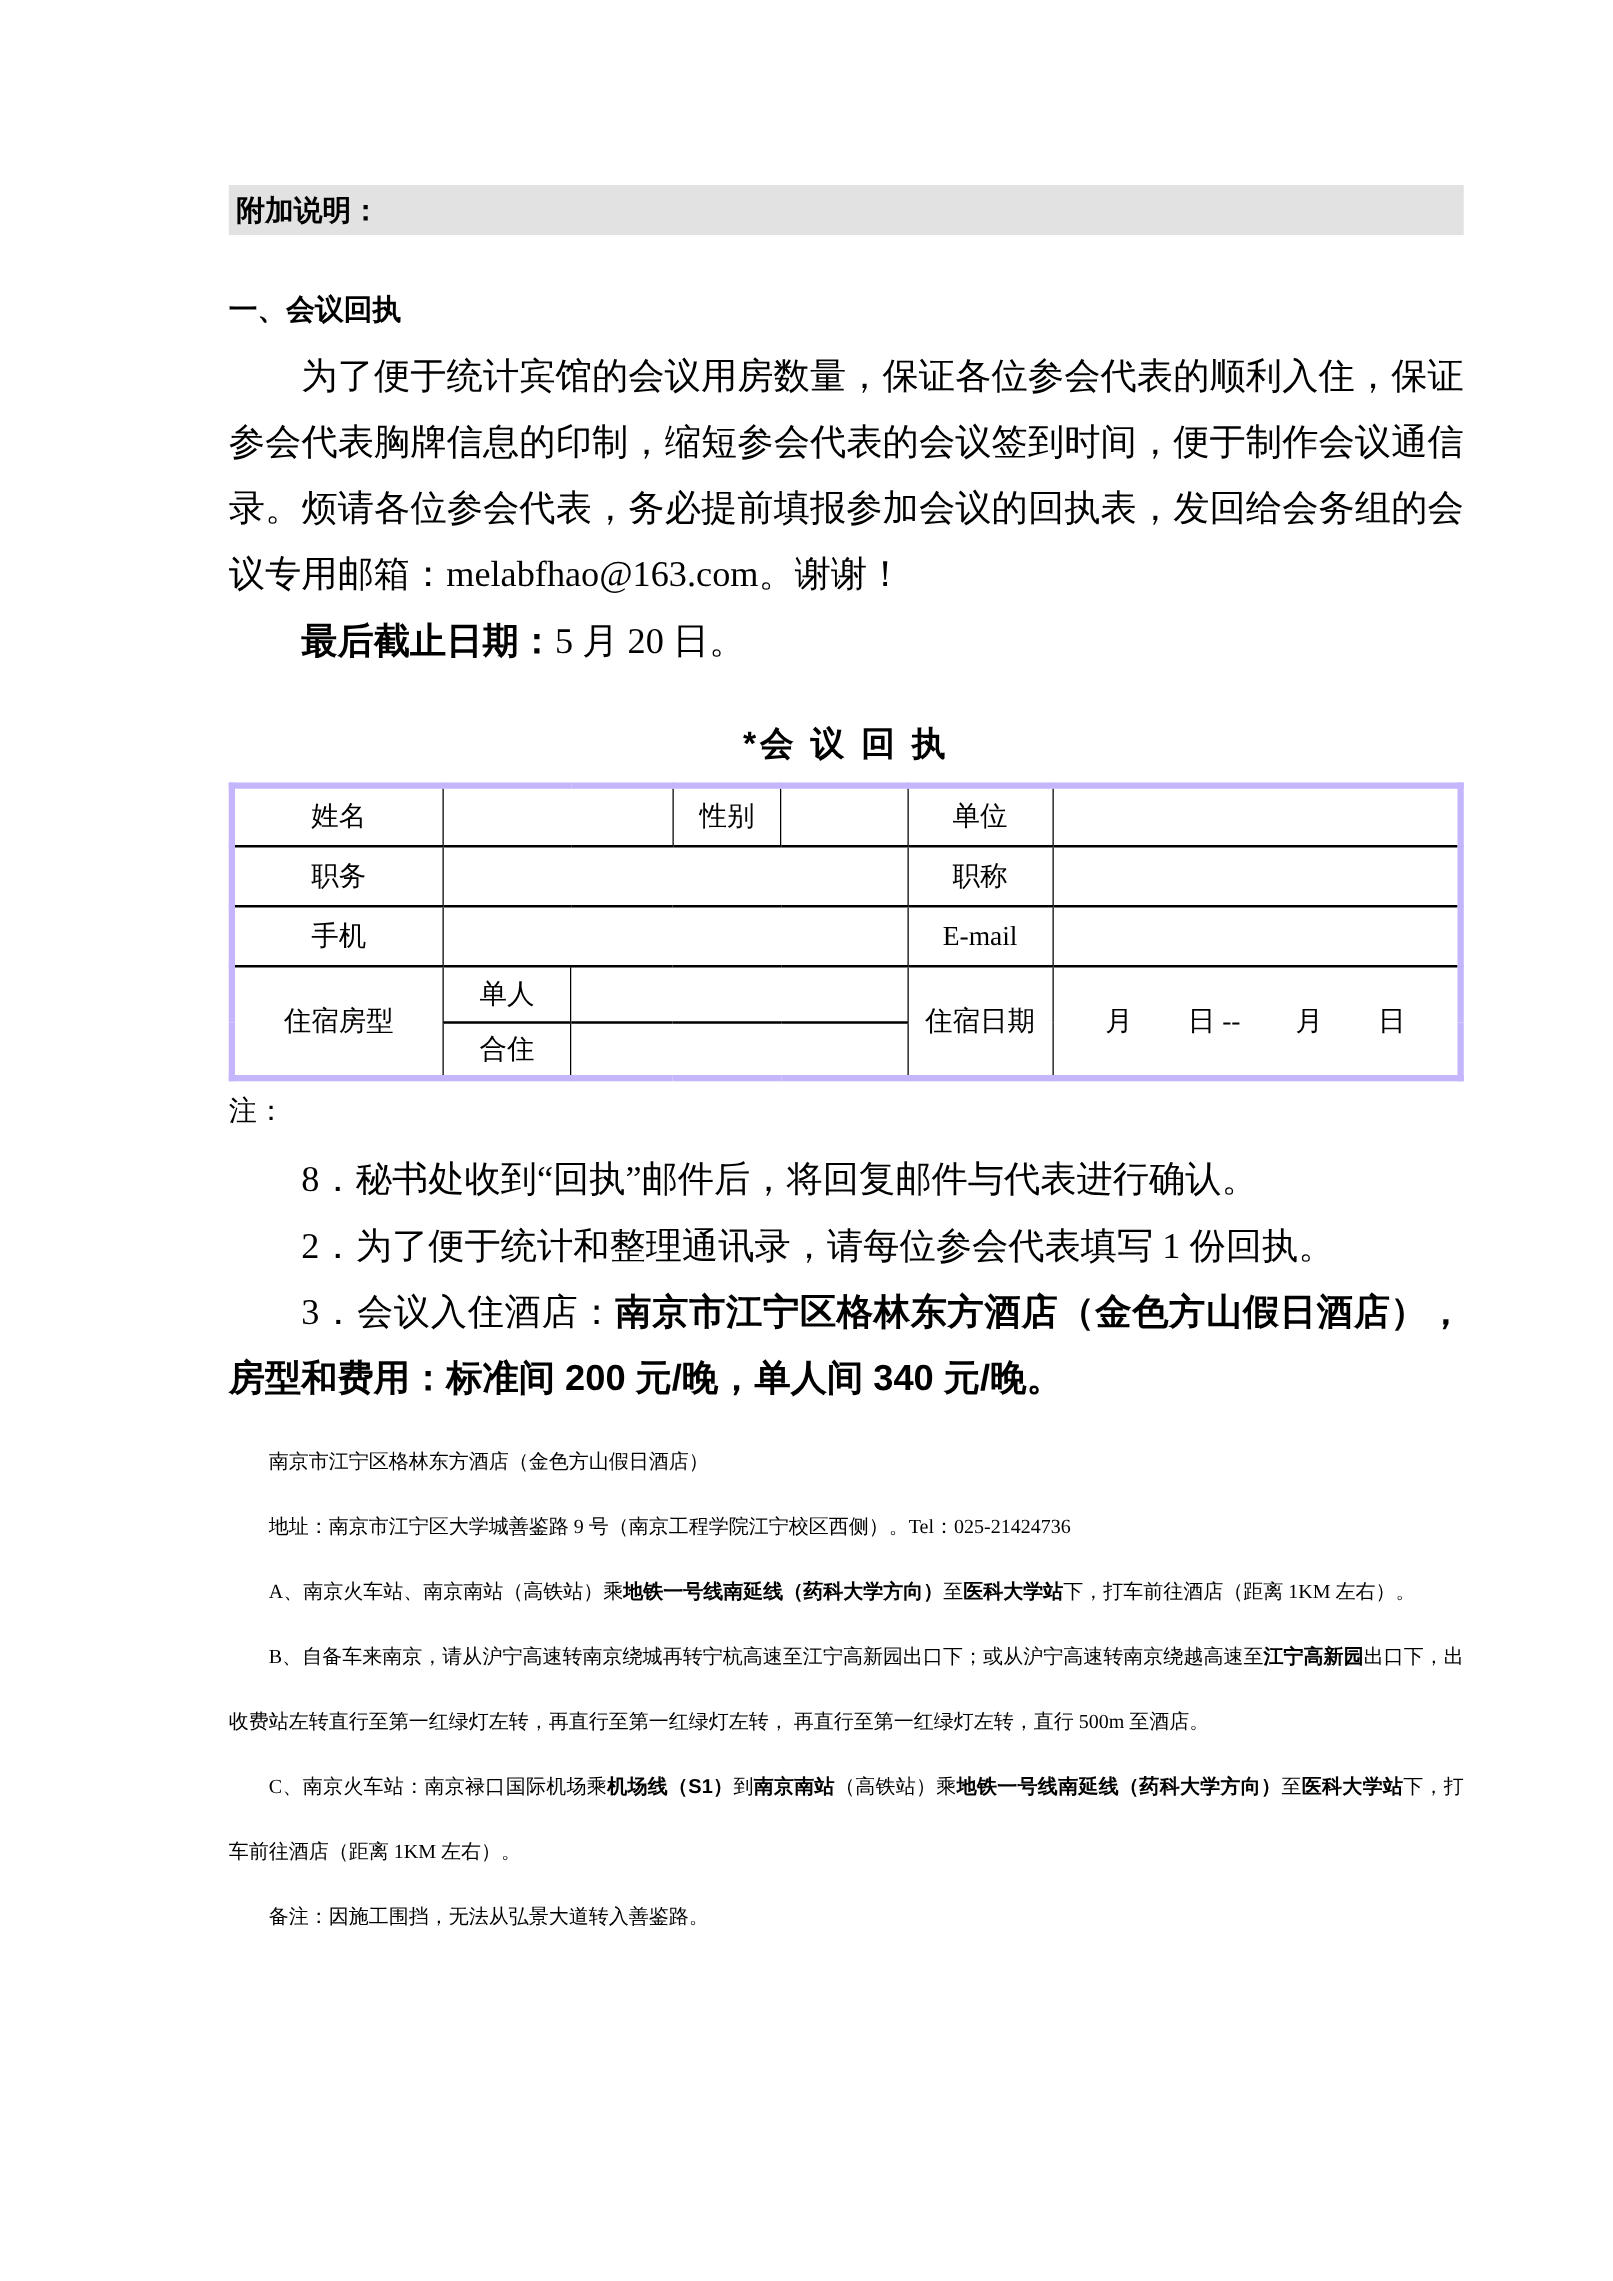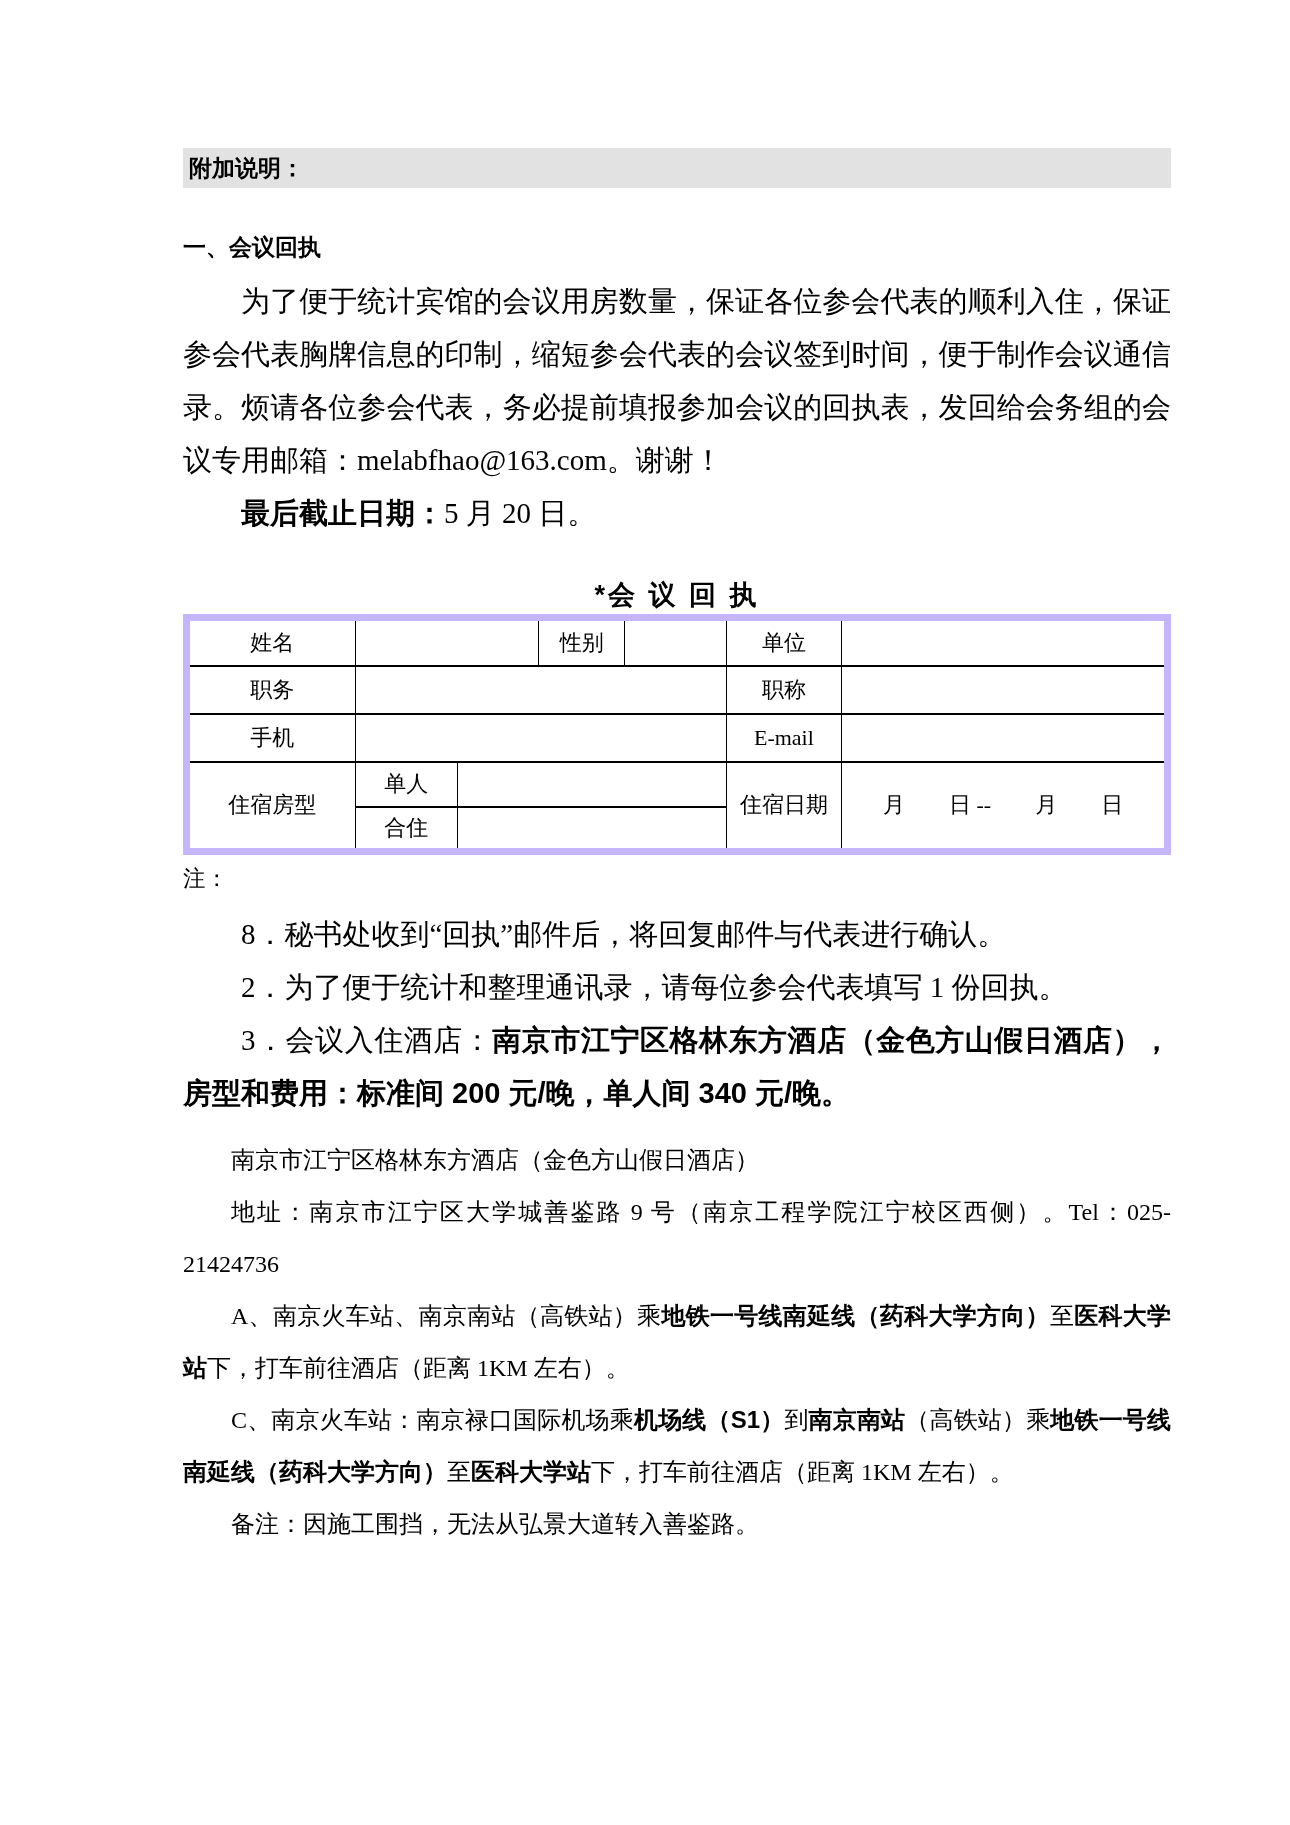--- a/index.html
+++ b/index.html
@@ -8,33 +8,33 @@
   .content{position:absolute;left:183px;top:148px;width:988px;}
 
   .header-bar{height:40px;display:flex;align-items:center;padding:0 6px;box-sizing:border-box;}
   .sans-b{font-family:"Liberation Sans","DejaVu Sans",sans-serif;font-weight:bold;text-align:center;}
   .hbar-text{font-size:23px;}
   .h1{font-family:"Liberation Sans","DejaVu Sans",sans-serif;font-weight:bold;
       font-size:23px;line-height:31px;margin:44px 0 0 0;}
   .h2{margin-top:48px;}
 
   .body{font-size:29px;line-height:53px;margin:0;}
-  .body2{font-size:24px;line-height:52px;margin:0;}
+  .body2{font-size:16px;line-height:52px;margin:0;}
   .indent{text-indent:2em;}
   .just{text-align:justify;text-justify:inter-character;word-break:normal;}
   .mt12{margin-top:12px;}
   .mt14{margin-top:14px;}
 
   .b{font-weight:bold;font-family:"Liberation Sans","DejaVu Sans",sans-serif;}
 
   .tbl-title{margin-top:36px;text-align:center;font-family:"Liberation Sans","DejaVu Sans",sans-serif;
              font-weight:bold;font-size:27px;letter-spacing:3px;line-height:38px;}
 
-  table.reply{width:100%;border-collapse:collapse;table-layout:fixed;margin-top:0;
-              border:7px solid #c4b5fd;}
+  table.reply{width:100%;border-collapse:collapse;table-layout:fixed;margin-top:12px;
+              border:5px solid #c4b5fd;}
   table.reply td{border:1.5px solid #000;border-top-width:2.5px;border-bottom-width:2.5px;
                  text-align:center;font-size:22px;padding:0;vertical-align:middle;}
   tr.r48{height:48px;}
   tr.r45{height:45px;}
   td.datecell{text-align:left;padding-left:50px;white-space:pre;}
 
   .note-label{font-size:22.5px;line-height:42px;margin:3px 0 8px 0;}
 </style>
 </head>
 <body>
@@ -101,17 +101,18 @@
 
     <p class="note-label">注：</p>
     <p class="body indent just"><span>8．秘书处收到“回执”邮件后，将回复邮件与代表进行确认。</span></p>
     <p class="body indent just"><span>2．为了便于统计和整理通讯录，请每位参会代表填写 1 份回执。</span></p>
     <p class="body indent just"><span>3．会议入住酒店：</span><span class="b">南京市江宁区格林东方酒店（金色方山假日酒店），房型和费用：标准间 200 元/晚，单人间 340 元/晚。</span></p>
 
 
     <p class="body2 indent just mt14"><span>南京市江宁区格林东方酒店（金色方山假日酒店）</span></p>
     <p class="body2 indent just"><span>地址：南京市江宁区大学城善鉴路 9 号（南京工程学院江宁校区西侧）。Tel：025-21424736</span></p>
     <p class="body2 indent just"><span>A、南京火车站、南京南站（高铁站）乘</span><span class="b">地铁一号线南延线（药科大学方向）</span><span>至</span><span class="b">医科大学站</span><span>下，打车前往酒店（距离 1KM 左右）。</span></p>
+    <p class="body2 indent just"><span>B、自备车来南京，请从沪宁高速转南京绕城再转宁杭高速至江宁高新园出口下；或从沪宁高速转南京绕越高速至</span><span class="b">江宁高新园</span><span>出口下，出收费站左转直行至第一红绿灯左转，再直行至第一红绿灯左转， 再直行至第一红绿灯左转，直行 500m 至酒店。</span></p>
     <p class="body2 indent just"><span>C、南京火车站：南京禄口国际机场乘</span><span class="b">机场线（S1）</span><span>到</span><span class="b">南京南站</span><span>（高铁站）乘</span><span class="b">地铁一号线南延线（药科大学方向）</span><span>至</span><span class="b">医科大学站</span><span>下，打车前往酒店（距离 1KM 左右）。</span></p>
     <p class="body2 indent just"><span>备注：因施工围挡，无法从弘景大道转入善鉴路。</span></p>
 
   </div>
 </div>
 
 </body></html>

